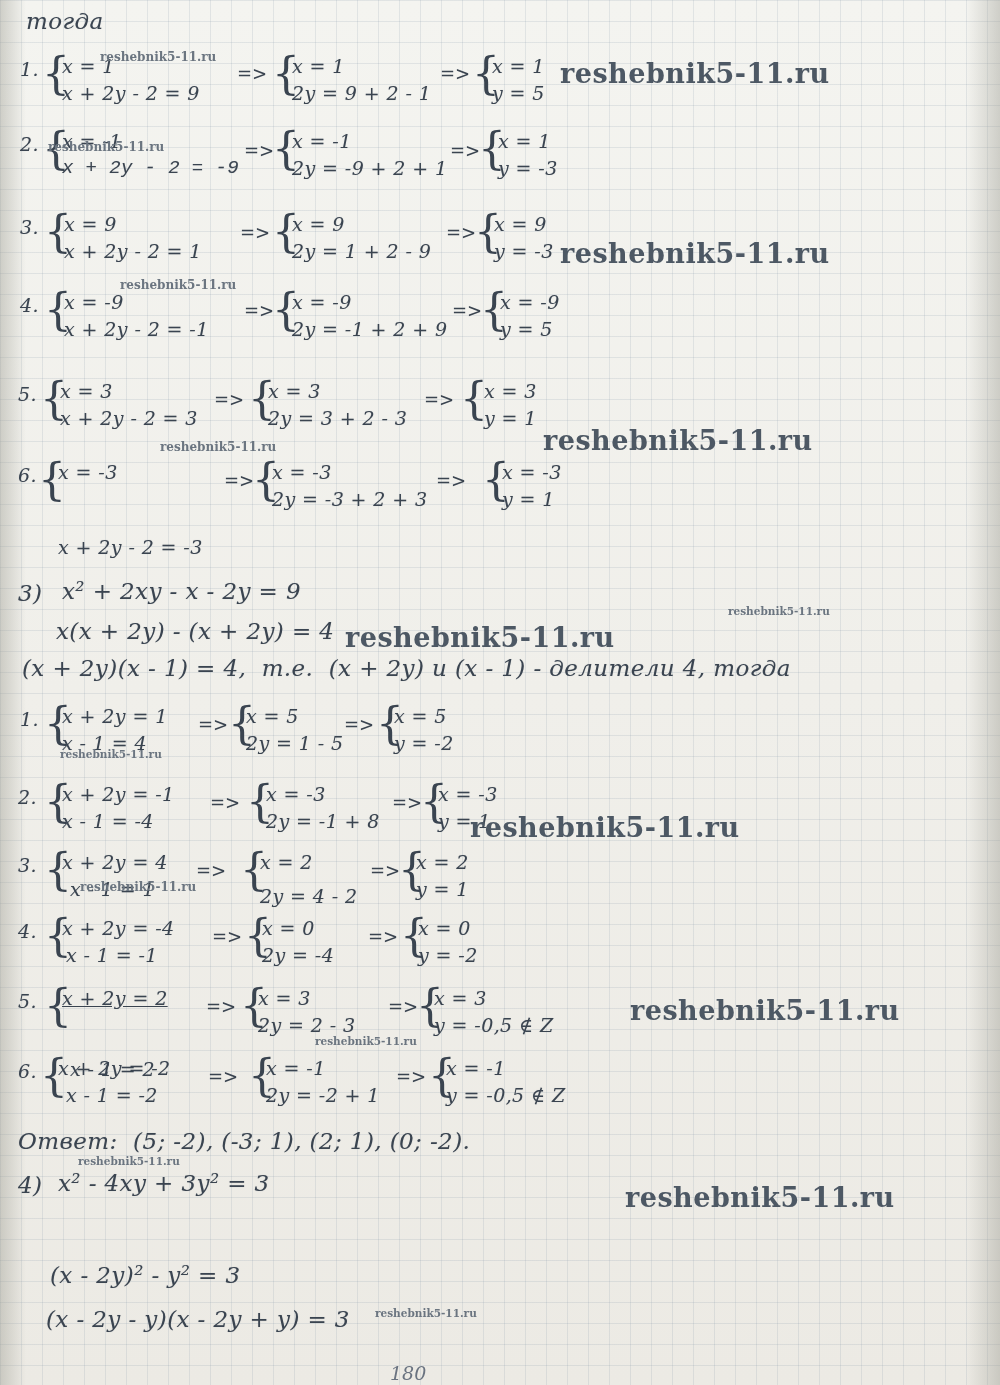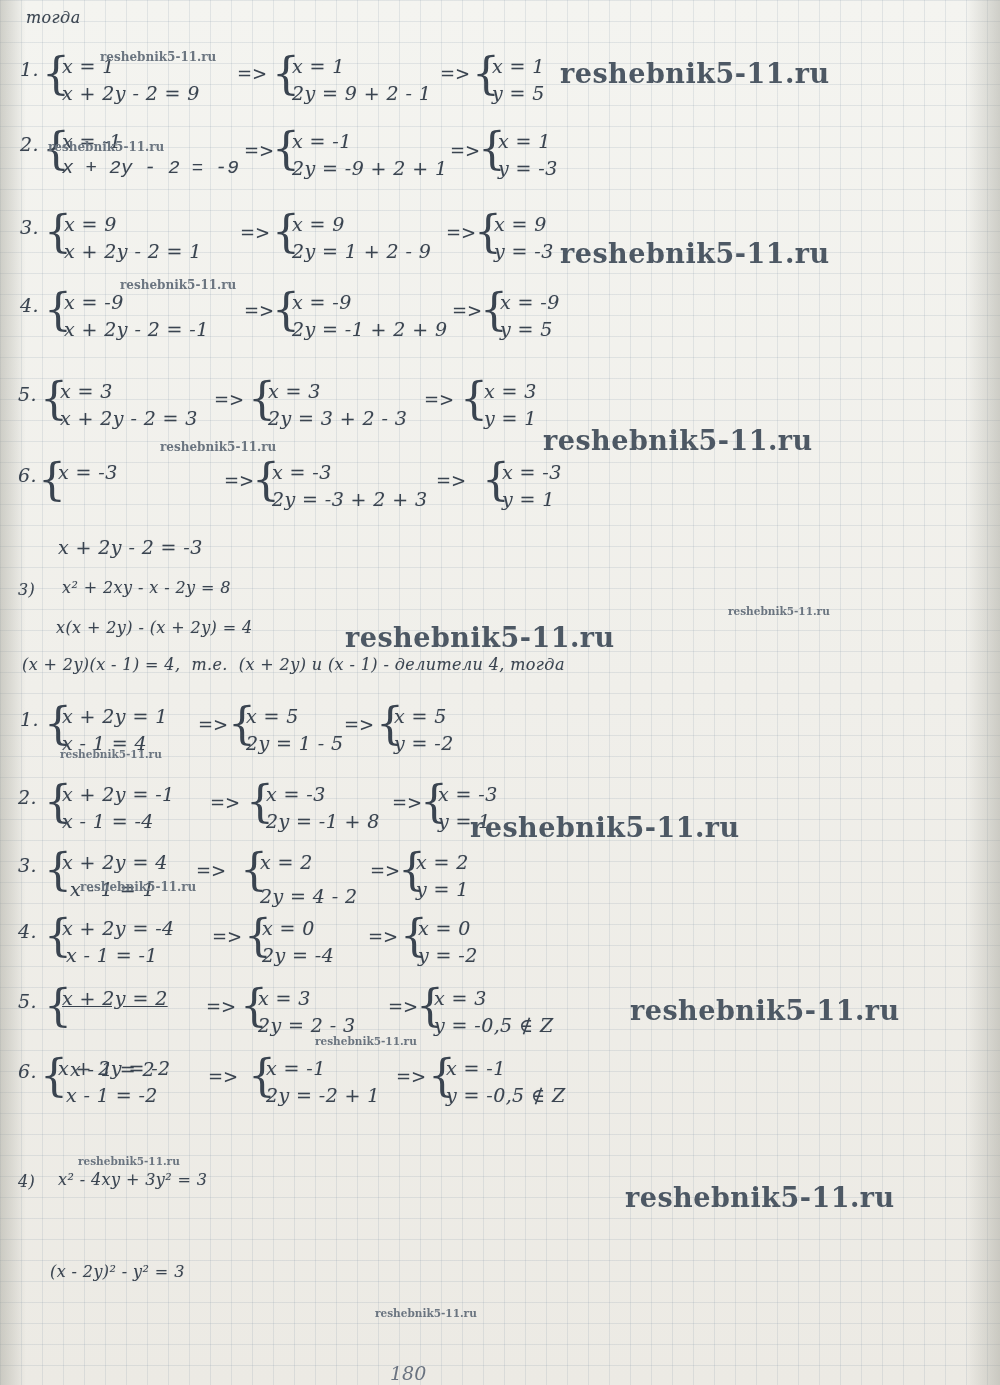--- a/index.html
+++ b/index.html
@@ -31,21 +31,21 @@
   .hw{
     position:absolute;
     font-family:"DejaVu Serif", serif;
     color:#3a4450;
     font-style:italic;
     white-space:pre;
     letter-spacing:0.4px;
     text-shadow:0 0 1px rgba(70,85,100,0.25);
   }
   .hw.norm{font-size:19px;}
-  .hw.big{font-size:16px;}
+  .hw.big{font-size:23px;}
   .num{font-style:italic;}
   
   .brace{
     position:absolute;
     font-family:"DejaVu Serif", serif;
     color:#3a4450;
     font-size:44px;
     line-height:40px;
     font-weight:400;
   }
@@ -169,21 +169,21 @@
     <div class="hw norm" style="left:272px;top:461px;">x = -3</div>
     <div class="hw norm" style="left:272px;top:488px;">2y = -3 + 2 + 3</div>
     <div class="arrow" style="left:436px;top:470px;">=&gt;</div>
     <div class="brace" style="left:482px;top:460px;">{</div>
     <div class="hw norm" style="left:502px;top:461px;">x = -3</div>
     <div class="hw norm" style="left:502px;top:488px;">y = 1</div>
   </div>
 
 
   <div class="hw big" style="left:18px;top:580px;">3)</div>
-  <div class="hw big" style="left:62px;top:578px;">x² + 2xy - x - 2y = 8</div>
+  <div class="hw big" style="left:62px;top:578px;">x² + 2xy - x - 2y = 9</div>
   <div class="hw big" style="left:56px;top:618px;">x(x + 2y) - (x + 2y) = 4</div>
   <div class="hw big" style="left:22px;top:655px;">(x + 2y)(x - 1) = 4,  т.е.  (x + 2y) и (x - 1) - делители 4, тогда</div>
 
   <div class="grp">
     <div class="hw norm num" style="left:20px;top:708px;">1.</div>
     <div class="brace" style="left:44px;top:704px;">{</div>
     <div class="hw norm" style="left:62px;top:705px;">x + 2y = 1</div>
     <div class="hw norm" style="left:62px;top:732px;">x - 1 = 4</div>
     <div class="arrow" style="left:198px;top:714px;">=&gt;</div>
     <div class="brace" style="left:228px;top:704px;">{</div>
@@ -263,24 +263,26 @@
     <div class="arrow" style="left:208px;top:1066px;">=&gt;</div>
     <div class="brace" style="left:248px;top:1056px;">{</div>
     <div class="hw norm" style="left:266px;top:1057px;">x = -1</div>
     <div class="hw norm" style="left:266px;top:1084px;">2y = -2 + 1</div>
     <div class="arrow" style="left:396px;top:1066px;">=&gt;</div>
     <div class="brace" style="left:428px;top:1056px;">{</div>
     <div class="hw norm" style="left:446px;top:1057px;">x = -1</div>
     <div class="hw norm" style="left:446px;top:1084px;">y = -0,5 ∉ Z</div>
   </div>
 
+  <div class="hw big" style="left:18px;top:1128px;">Ответ:  (5; -2), (-3; 1), (2; 1), (0; -2).</div>
 
   <div class="hw big" style="left:18px;top:1172px;">4)</div>
   <div class="hw big" style="left:58px;top:1170px;">x² - 4xy + 3y² = 3</div>
   <div class="hw big" style="left:50px;top:1262px;">(x - 2y)² - y² = 3</div>
+  <div class="hw big" style="left:46px;top:1306px;">(x - 2y - y)(x - 2y + y) = 3</div>
 
   <div class="pagenum">180</div>
 
   <div id="watermarks">
       <div class="wm lg" style="left: 560px; top: 58px;">reshebnik5-11.ru</div>
       <div class="wm lg" style="left: 560px; top: 238px;">reshebnik5-11.ru</div>
       <div class="wm lg" style="left: 543px; top: 425px;">reshebnik5-11.ru</div>
       <div class="wm lg" style="left: 345px; top: 622px;">reshebnik5-11.ru</div>
       <div class="wm lg" style="left: 470px; top: 812px;">reshebnik5-11.ru</div>
       <div class="wm lg" style="left: 630px; top: 995px;">reshebnik5-11.ru</div>

